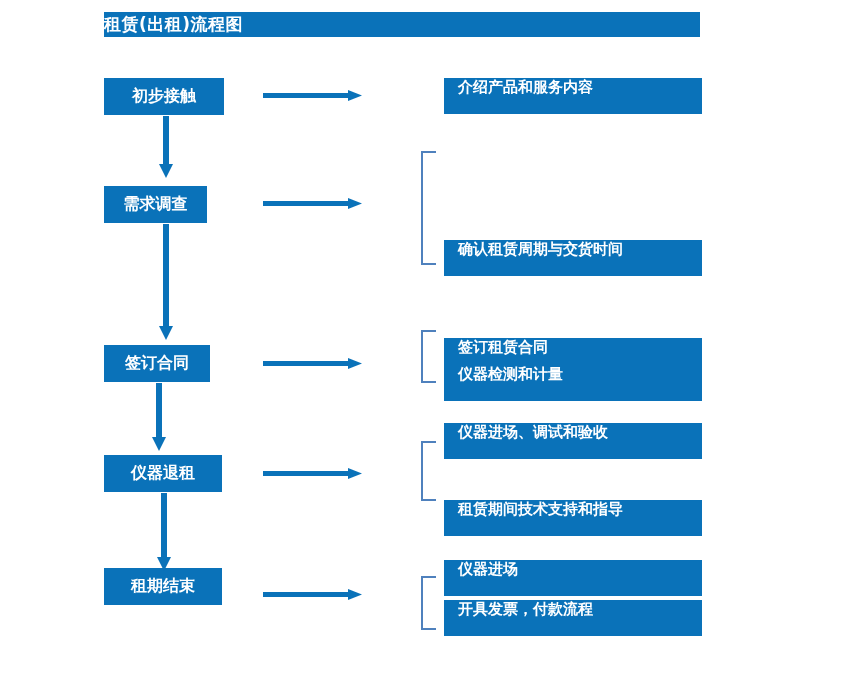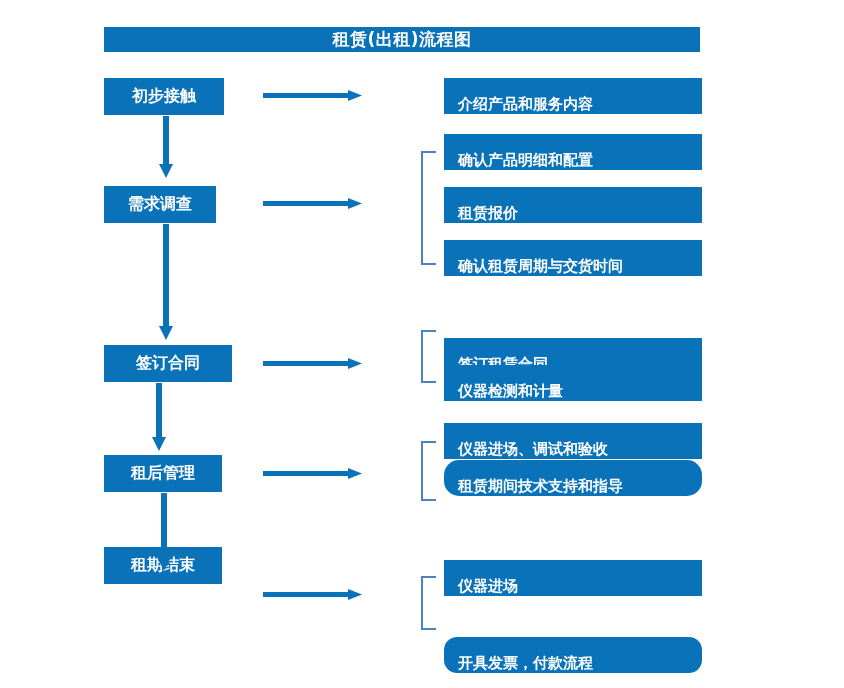--- a/index.html
+++ b/index.html
@@ -9,40 +9,40 @@
     background:#ffffff;
     font-family:"DejaVu Sans","Liberation Sans",sans-serif;
     overflow:hidden;
   }
   #canvas{position:relative;width:844px;height:688px;}
 
   .title-bar{
     position:absolute;
     left:104px;top:12px;width:596px;height:25px;
     background:#0A72B9;
-    display:flex;align-items:center;justify-content:center;margin-top:15px;
+    display:flex;align-items:center;
   }
   .title-bar .title-text{
     color:#ffffff;font-weight:bold;font-size:17px;letter-spacing:.5px;
     line-height:1;
   }
 
   .stage-box{
     position:absolute;
     background:#0A72B9;
     display:flex;align-items:center;justify-content:center;
     color:#ffffff;font-weight:bold;font-size:16px;
     height:37px;
   }
 
   .detail-box{
     position:absolute;
     left:444px;width:258px;height:36px;
     background:#0A72B9;
-    display:flex;align-items:flex-end;
+    display:flex;align-items:flex-start;
     color:#ffffff;font-weight:bold;font-size:15px;
     padding-left:14px;
     box-sizing:border-box;
   }
 
   .h-arrow{
     position:absolute;
     height:12px;width:100px;
   }
   .v-arrow{
@@ -64,33 +64,33 @@
 <div id="canvas">
 
   <div class="title-bar">
     <span class="title-text">租赁(出租)流程图</span>
   </div>
 
   <div class="stage-box" style="left:104px;top:78px;width:120px;text-align:right;">
     <span>初步接触</span>
   </div>
 
-  <div class="stage-box" style="left:104px;top:186px;width:112px;">
+  <div class="stage-box" style="left:104px;top:186px;width:103px;">
     <span>需求调查</span>
   </div>
 
-  <div class="stage-box" style="left:104px;top:345px;width:128px;text-align:center;">
+  <div class="stage-box" style="left:104px;top:345px;width:106px;text-align:center;">
     <span>签订合同</span>
   </div>
 
   <div class="stage-box" style="left:104px;top:455px;width:118px;">
-    <span>租后管理</span>
+    <span>仪器退租</span>
   </div>
 
-  <div class="stage-box" style="left:104px;top:547px;width:118px;">
+  <div class="stage-box" style="left:104px;top:568px;width:118px;">
     <span>租期结束</span>
   </div>
 
   <svg class="v-arrow" style="left:157px;top:116px;height:64px;" viewBox="0 0 18 64">
     <rect x="6" y="0" width="6" height="50" fill="#0A72B9"></rect>
     <polygon points="2,48 16,48 9,62" fill="#0A72B9"></polygon>
   </svg>
 
   <svg class="v-arrow" style="left:157px;top:224px;height:118px;" viewBox="0 0 18 118">
     <rect x="6" y="0" width="6" height="104" fill="#0A72B9"></rect>
@@ -134,49 +134,43 @@
 
   <div class="bracket" style="top:151px;height:114px;"></div>
   <div class="bracket" style="top:330px;height:53px;"></div>
   <div class="bracket" style="top:441px;height:60px;"></div>
   <div class="bracket" style="top:576px;height:54px;"></div>
 
   <div class="detail-box" style="top:78px;">
     <span>介绍产品和服务内容</span>
   </div>
 
-  <div class="detail-box" style="top:134px;">
-    <span>确认产品明细和配置</span>
-  </div>
 
-  <div class="detail-box" style="top:187px;">
-    <span>租赁报价</span>
-  </div>
 
   <div class="detail-box" style="top:240px;">
     <span>确认租赁周期与交货时间</span>
   </div>
 
   <div class="detail-box" style="top:313px;margin-top:25px;">
     <span>签订租赁合同</span>
   </div>
 
   <div class="detail-box" style="top:423px;">
     <span>仪器进场、调试和验收</span>
   </div>
 
   <div class="detail-box" style="top:365px;">
     <span>仪器检测和计量</span>
   </div>
 
-  <div class="detail-box" style="top:460px;border-radius:15px;">
+  <div class="detail-box" style="top:500px;">
     <span>租赁期间技术支持和指导</span>
   </div>
 
   <div class="detail-box" style="top:560px;">
     <span>仪器进场</span>
   </div>
 
-  <div class="detail-box" style="top:637px;border-radius:13px;">
+  <div class="detail-box" style="top:600px;">
     <span>开具发票，付款流程</span>
   </div>
 
 </div>
 
 </body></html>

